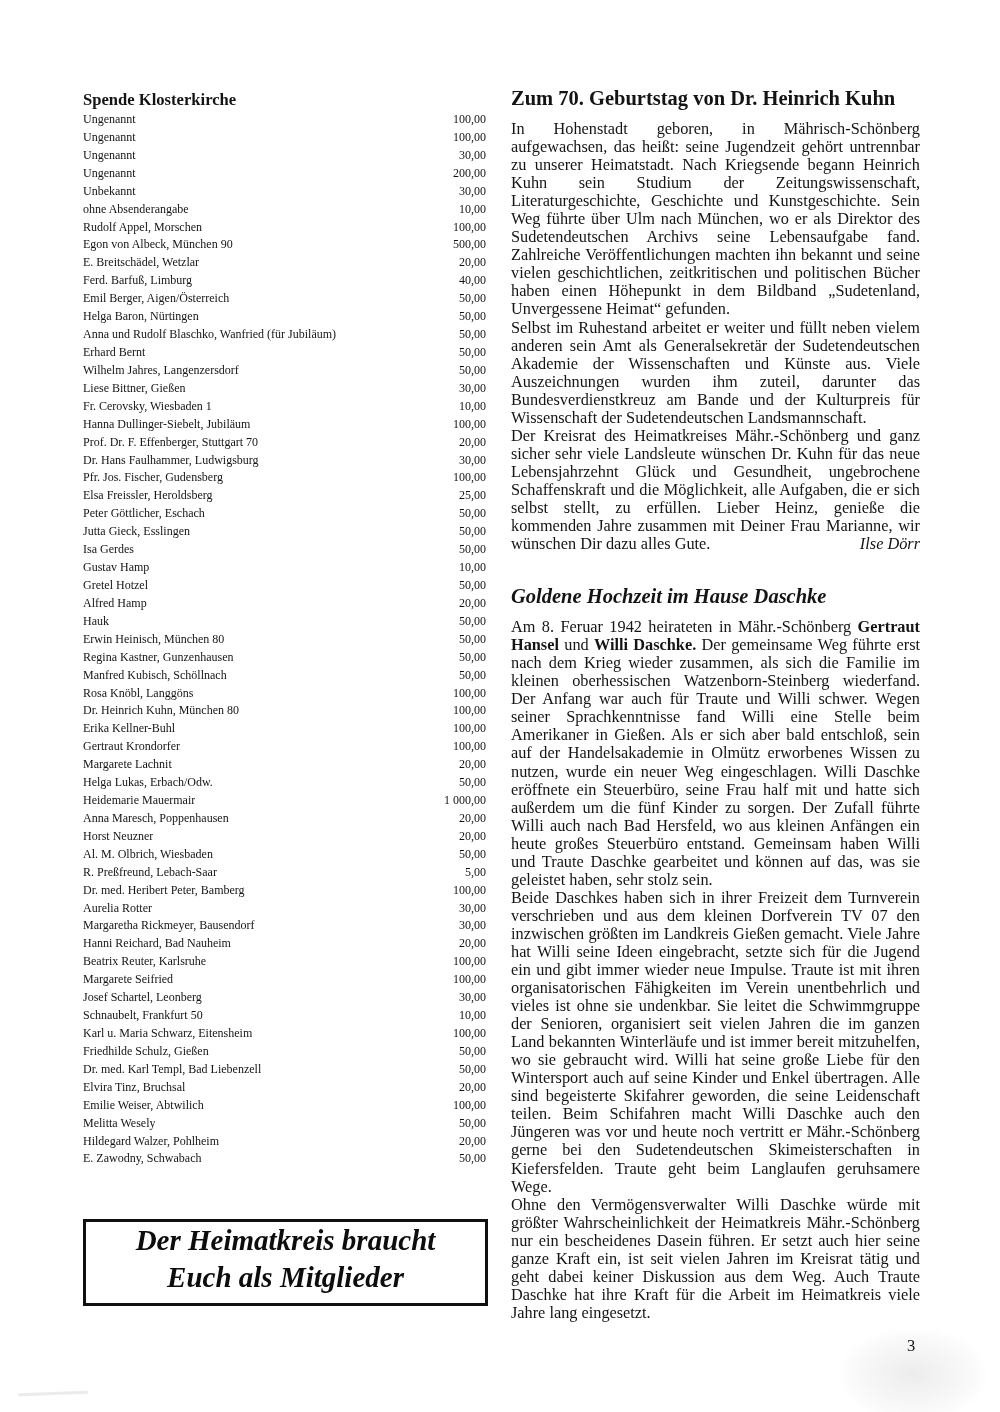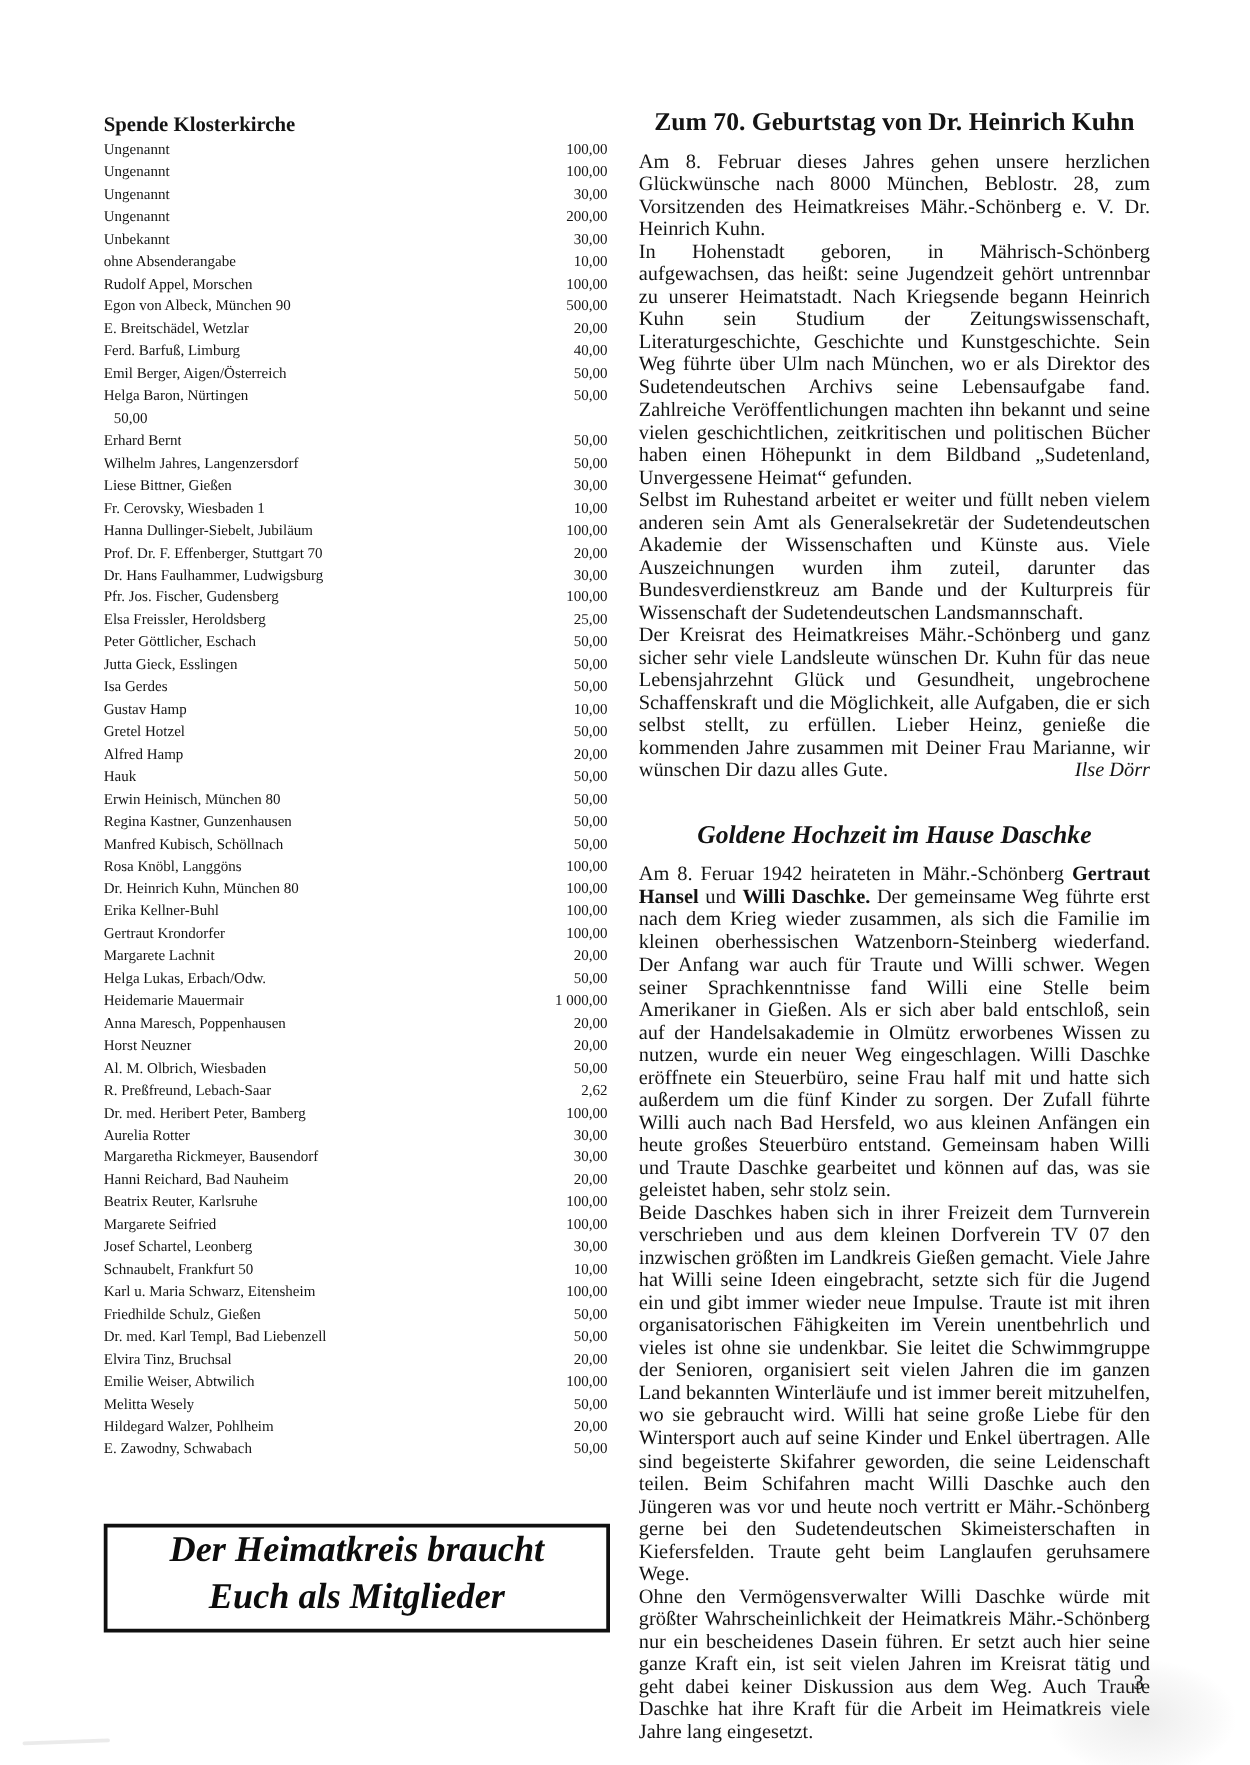--- a/index.html
+++ b/index.html
@@ -9,21 +9,21 @@
     font-family:"Liberation Serif","DejaVu Serif",serif;color:#141414;overflow:hidden;border-radius:15px;
   }
   
   .donations{position:absolute;left:83px;top:90px;width:403px;}
   .don-title{font-weight:bold;font-size:16.6px;line-height:19px;margin-bottom:2px;}
   .don-row{display:flex;justify-content:space-between;font-size:12px;line-height:17.92px;white-space:nowrap;}
   .don-name{overflow:hidden;}
   .don-amount{text-align:right;padding-left:8px;}
   
   .article-col{position:absolute;left:511px;top:86px;width:409px;}
-  .article-title{font-size:20.5px;line-height:25px;font-weight:bold;text-align:center;margin:0 0 9px 0;}
+  .article-title{font-size:20.5px;line-height:25px;font-weight:bold;margin:0 0 9px 0;}
   .article-title.second{margin-top:31px;font-style:italic;}
   .article-body{font-size:16.3px;line-height:18.05px;text-align:justify;}
   .para{margin:0;}
   .para .bold{font-weight:bold;}
   .signature{float:right;font-style:italic;}
   
   .member-box{
     position:absolute;left:83px;top:1219px;width:399px;height:81px;border:3px solid #101010;
     display:flex;flex-direction:column;align-items:center;justify-content:flex-start;text-align:center;
   }
@@ -101,20 +101,21 @@
       <span class="don-name">Emil Berger, Aigen/Österreich</span>
       <span class="don-amount">50,00</span>
     </div>
 
     <div class="don-row">
       <span class="don-name">Helga Baron, Nürtingen</span>
       <span class="don-amount">50,00</span>
     </div>
 
     <div class="don-row">
+      <span class="don-name">Anna und Rudolf Blaschko, Wanfried (für Jubiläum)</span>
       <span class="don-amount">50,00</span>
     </div>
 
     <div class="don-row">
       <span class="don-name">Erhard Bernt</span>
       <span class="don-amount">50,00</span>
     </div>
 
     <div class="don-row">
       <span class="don-name">Wilhelm Jahres, Langenzersdorf</span>
@@ -252,21 +253,21 @@
       <span class="don-amount">20,00</span>
     </div>
 
     <div class="don-row">
       <span class="don-name">Al. M. Olbrich, Wiesbaden</span>
       <span class="don-amount">50,00</span>
     </div>
 
     <div class="don-row">
       <span class="don-name">R. Preßfreund, Lebach-Saar</span>
-      <span class="don-amount">2,62</span>
+      <span class="don-amount">5,00</span>
     </div>
 
     <div class="don-row">
       <span class="don-name">Dr. med. Heribert Peter, Bamberg</span>
       <span class="don-amount">100,00</span>
     </div>
 
     <div class="don-row">
       <span class="don-name">Aurelia Rotter</span>
       <span class="don-amount">30,00</span>
@@ -341,21 +342,20 @@
       <span class="don-name">E. Zawodny, Schwabach</span>
       <span class="don-amount">50,00</span>
     </div>
   </div>
   </section>
 
   <section class="article-col">
     <article>
       <h2 class="article-title">Zum 70. Geburtstag von Dr. Heinrich Kuhn</h2>
       <div class="article-body">
-          <p class="para"><span>Am 8. Februar dieses Jahres gehen unsere herzlichen Glückwünsche nach 8000 München, Beblostr. 28, zum Vorsitzenden des Heimatkreises Mähr.-Schönberg e. V. Dr. Heinrich Kuhn.</span></p>
           <p class="para"><span>In Hohenstadt geboren, in Mährisch-Schönberg aufgewachsen, das heißt: seine Jugendzeit gehört untrennbar zu unserer Heimatstadt. Nach Kriegsende begann Heinrich Kuhn sein Studium der Zeitungswissenschaft, Literaturgeschichte, Geschichte und Kunstgeschichte. Sein Weg führte über Ulm nach München, wo er als Direktor des Sudetendeutschen Archivs seine Lebensaufgabe fand. Zahlreiche Veröffentlichungen machten ihn bekannt und seine vielen geschichtlichen, zeitkritischen und politischen Bücher haben einen Höhepunkt in dem Bildband „Sudetenland, Unvergessene Heimat“ gefunden.</span></p>
           <p class="para"><span>Selbst im Ruhestand arbeitet er weiter und füllt neben vielem anderen sein Amt als Generalsekretär der Sudetendeutschen Akademie der Wissenschaften und Künste aus. Viele Auszeichnungen wurden ihm zuteil, darunter das Bundesverdienstkreuz am Bande und der Kulturpreis für Wissenschaft der Sudetendeutschen Landsmannschaft.</span></p>
           <p class="para"><span>Der Kreisrat des Heimatkreises Mähr.-Schönberg und ganz sicher sehr viele Landsleute wünschen Dr. Kuhn für das neue Lebensjahrzehnt Glück und Gesundheit, ungebrochene Schaffenskraft und die Möglichkeit, alle Aufgaben, die er sich selbst stellt, zu erfüllen. Lieber Heinz, genieße die kommenden Jahre zusammen mit Deiner Frau Marianne, wir wünschen Dir dazu alles Gute.</span><span class="signature">Ilse Dörr</span></p>
         </div>
     </article>
     <article>
       <h2 class="article-title second">Goldene Hochzeit im Hause Daschke</h2>
       <div class="article-body">
           <p class="para"><span>Am 8. Feruar 1942 heirateten in Mähr.-Schönberg </span><span class="bold">Gertraut Hansel</span><span> und </span><span class="bold">Willi Daschke.</span><span> Der gemeinsame Weg führte erst nach dem Krieg wieder zusammen, als sich die Familie im kleinen oberhessischen Watzenborn-Steinberg wiederfand. Der Anfang war auch für Traute und Willi schwer. Wegen seiner Sprachkenntnisse fand Willi eine Stelle beim Amerikaner in Gießen. Als er sich aber bald entschloß, sein auf der Handelsakademie in Olmütz erworbenes Wissen zu nutzen, wurde ein neuer Weg eingeschlagen. Willi Daschke eröffnete ein Steuerbüro, seine Frau half mit und hatte sich außerdem um die fünf Kinder zu sorgen. Der Zufall führte Willi auch nach Bad Hersfeld, wo aus kleinen Anfängen ein heute großes Steuerbüro entstand. Gemeinsam haben Willi und Traute Daschke gearbeitet und können auf das, was sie geleistet haben, sehr stolz sein.</span></p>
           <p class="para"><span>Beide Daschkes haben sich in ihrer Freizeit dem Turnverein verschrieben und aus dem kleinen Dorfverein TV 07 den inzwischen größten im Landkreis Gießen gemacht. Viele Jahre hat Willi seine Ideen eingebracht, setzte sich für die Jugend ein und gibt immer wieder neue Impulse. Traute ist mit ihren organisatorischen Fähigkeiten im Verein unentbehrlich und vieles ist ohne sie undenkbar. Sie leitet die Schwimmgruppe der Senioren, organisiert seit vielen Jahren die im ganzen Land bekannten Winterläufe und ist immer bereit mitzuhelfen, wo sie gebraucht wird. Willi hat seine große Liebe für den Wintersport auch auf seine Kinder und Enkel übertragen. Alle sind begeisterte Skifahrer geworden, die seine Leidenschaft teilen. Beim Schifahren macht Willi Daschke auch den Jüngeren was vor und heute noch vertritt er Mähr.-Schönberg gerne bei den Sudetendeutschen Skimeisterschaften in Kiefersfelden. Traute geht beim Langlaufen geruhsamere Wege.</span></p>

